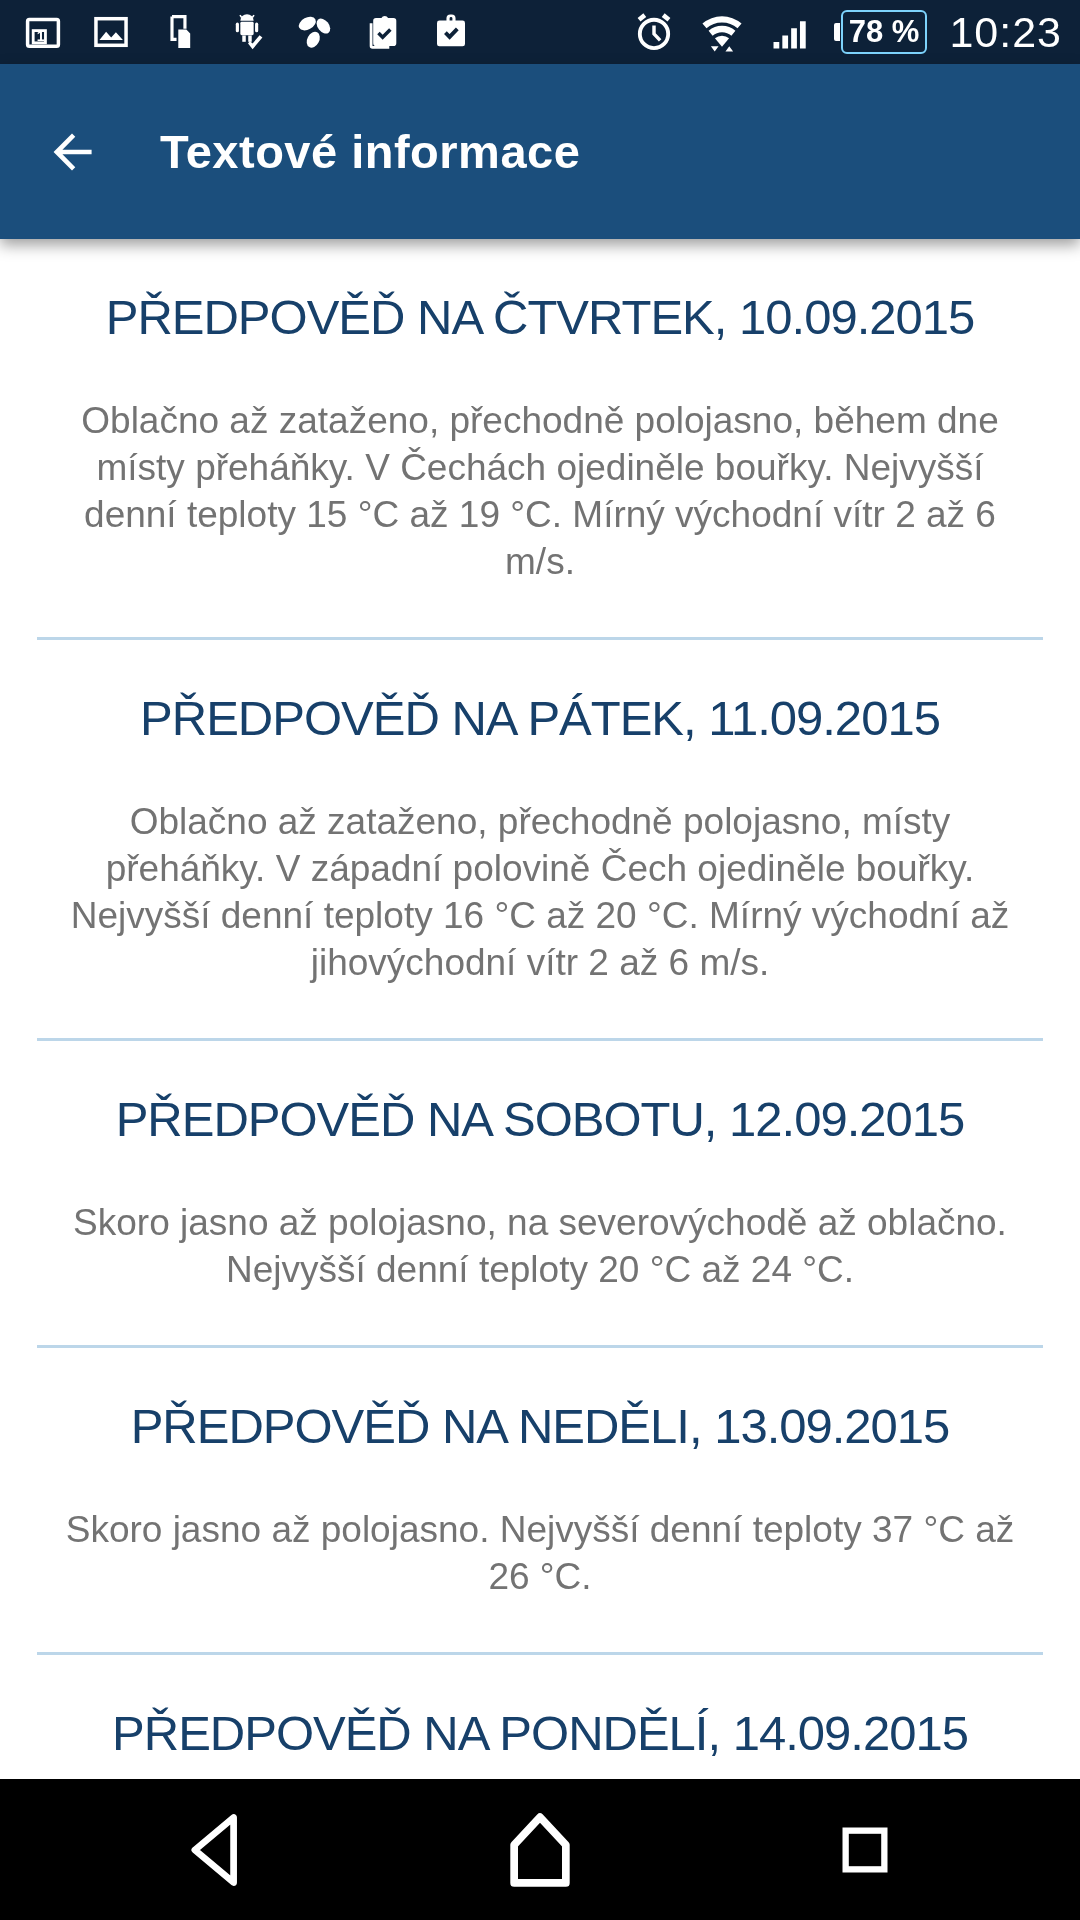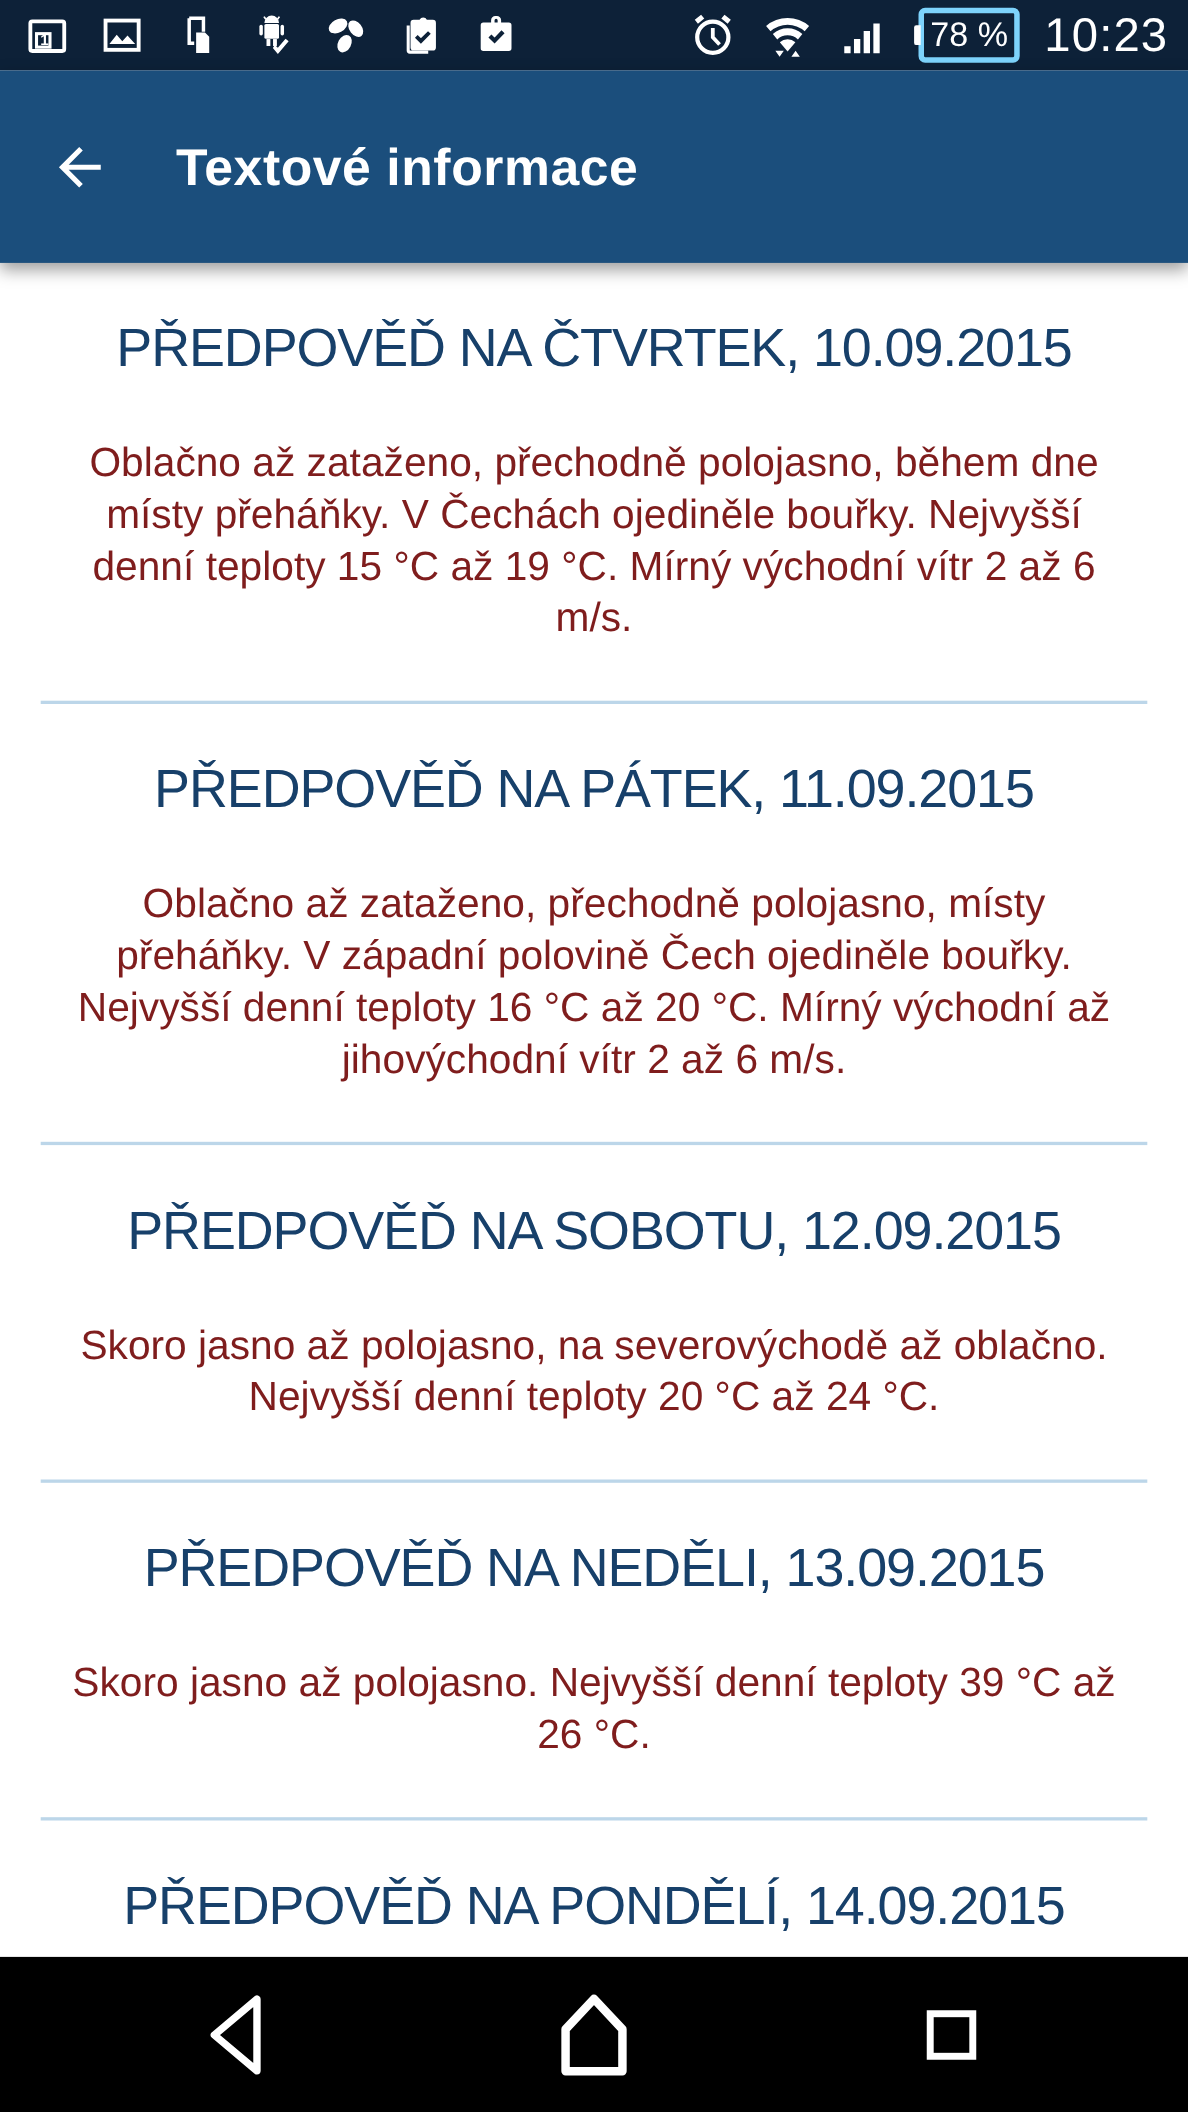--- a/index.html
+++ b/index.html
@@ -12,23 +12,23 @@
   
   .status-bar {
     flex:none; height:64px; background:#0d2138;
     display:flex; align-items:center; padding:0 14px; box-sizing:border-box;
   }
   .sb-left { display:flex; align-items:center; gap:26px; padding-left:8px; }
   .sb-left .sb-ic svg { width:42px; height:42px; display:block; }
   .sb-right { margin-left:auto; display:flex; align-items:center; gap:22px; }
   .sb-right .sb-ic svg { width:46px; height:46px; display:block; }
   .battery {
-    position:relative; border:5px solid #7dd3fc; border-radius:6px;
+    position:relative; border:2px solid #7dd3fc; border-radius:6px;
     padding:1px 6px; margin-left:6px;
-    color:#fff; font-size:31px; font-weight:normal; line-height:38px;
+    color:#fff; font-size:31px; font-weight:bold; line-height:38px;
   }
   .battery::before {
     content:""; position:absolute; left:-9px; top:50%; transform:translateY(-50%);
     width:6px; height:18px; background:#fff; border-radius:2px 0 0 2px;
   }
   .sb-time { color:#fff; font-size:43px; font-weight:500; letter-spacing:1px; padding-right:4px;text-align:right; }
 
   
   .app-bar {
     flex:none; height:175px; background:#1b4e7c;
@@ -39,21 +39,21 @@
   .back-btn svg { width:56px; height:56px; display:block; }
   .app-title { color:#fff; font-size:47px; font-weight:bold; letter-spacing:.5px; }
 
   
   .content { flex:1; background:#fff; padding:0 37px; overflow:hidden; position:relative; z-index:1;text-align:center; }
   .forecast-heading {
     margin:50px 0 0; color:#17406a; font-size:49px; font-weight:400;
     letter-spacing:-1px; white-space:nowrap;
   }
   .forecast-body {
-    margin:52px 0 0; color:#7f1d1d; font-size:37px; line-height:47px;
+    margin:52px 0 0; color:#737373; font-size:37px; line-height:47px;
     white-space:pre-line;
   }
   .divider { border:none; height:3px; background:#bcd6e9; margin:52px 0 0; }
 
   
   .nav-bar {
     flex:none; height:141px; background:#000;
     display:flex; align-items:center; justify-content:space-evenly;
     position:relative; z-index:3;
   }
@@ -176,21 +176,21 @@
 
     <div>
       <h2 class="forecast-heading">PŘEDPOVĚĎ NA SOBOTU, 12.09.2015</h2>
       <p class="forecast-body">Skoro jasno až polojasno, na severovýchodě až oblačno.
 Nejvyšší denní teploty 20 °C až 24 °C.</p>
       <hr class="divider">
     </div>
 
     <div>
       <h2 class="forecast-heading">PŘEDPOVĚĎ NA NEDĚLI, 13.09.2015</h2>
-      <p class="forecast-body">Skoro jasno až polojasno. Nejvyšší denní teploty 39 °C až
+      <p class="forecast-body">Skoro jasno až polojasno. Nejvyšší denní teploty 37 °C až
 26 °C.</p>
       <hr class="divider">
     </div>
 
     <div>
       <h2 class="forecast-heading">PŘEDPOVĚĎ NA PONDĚLÍ, 14.09.2015</h2>
     </div>
 
   </div>
 

